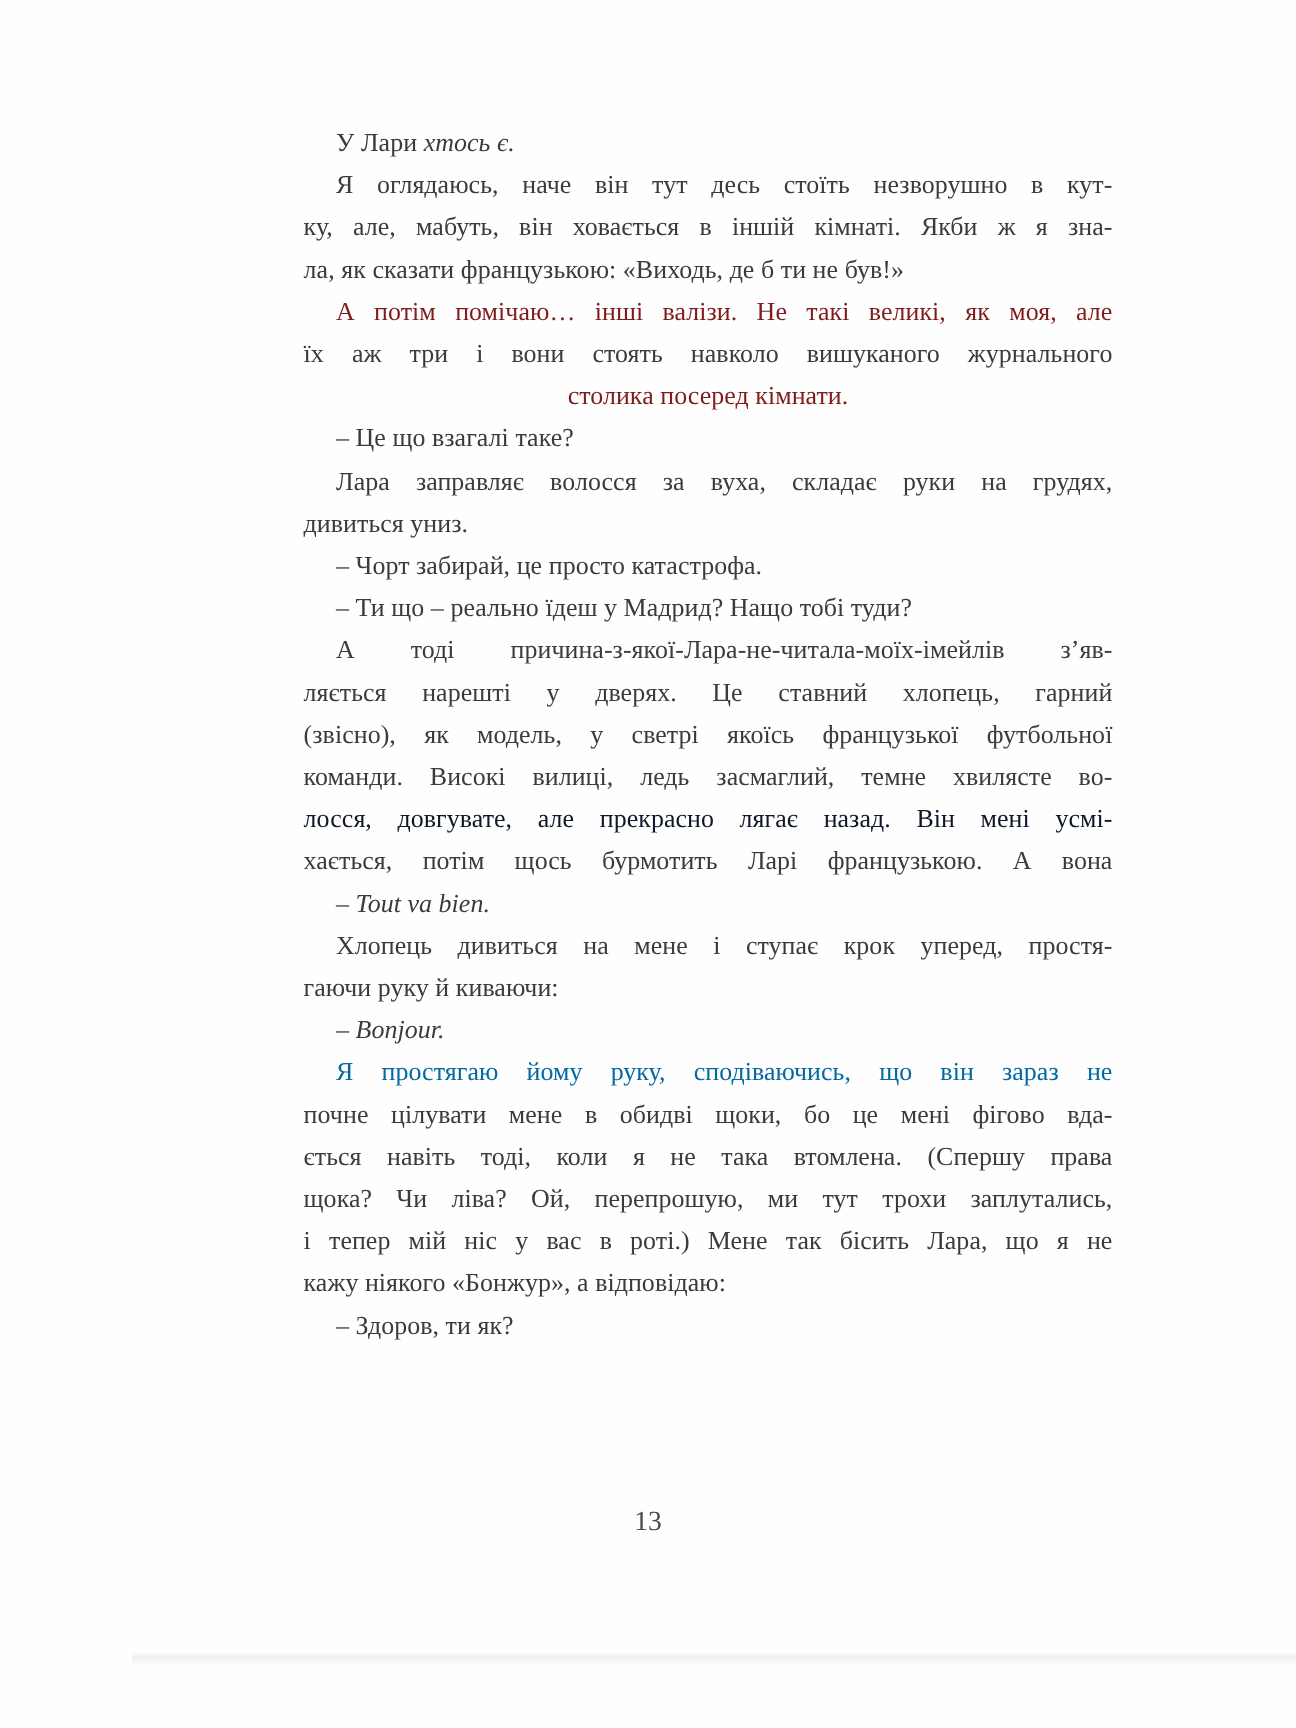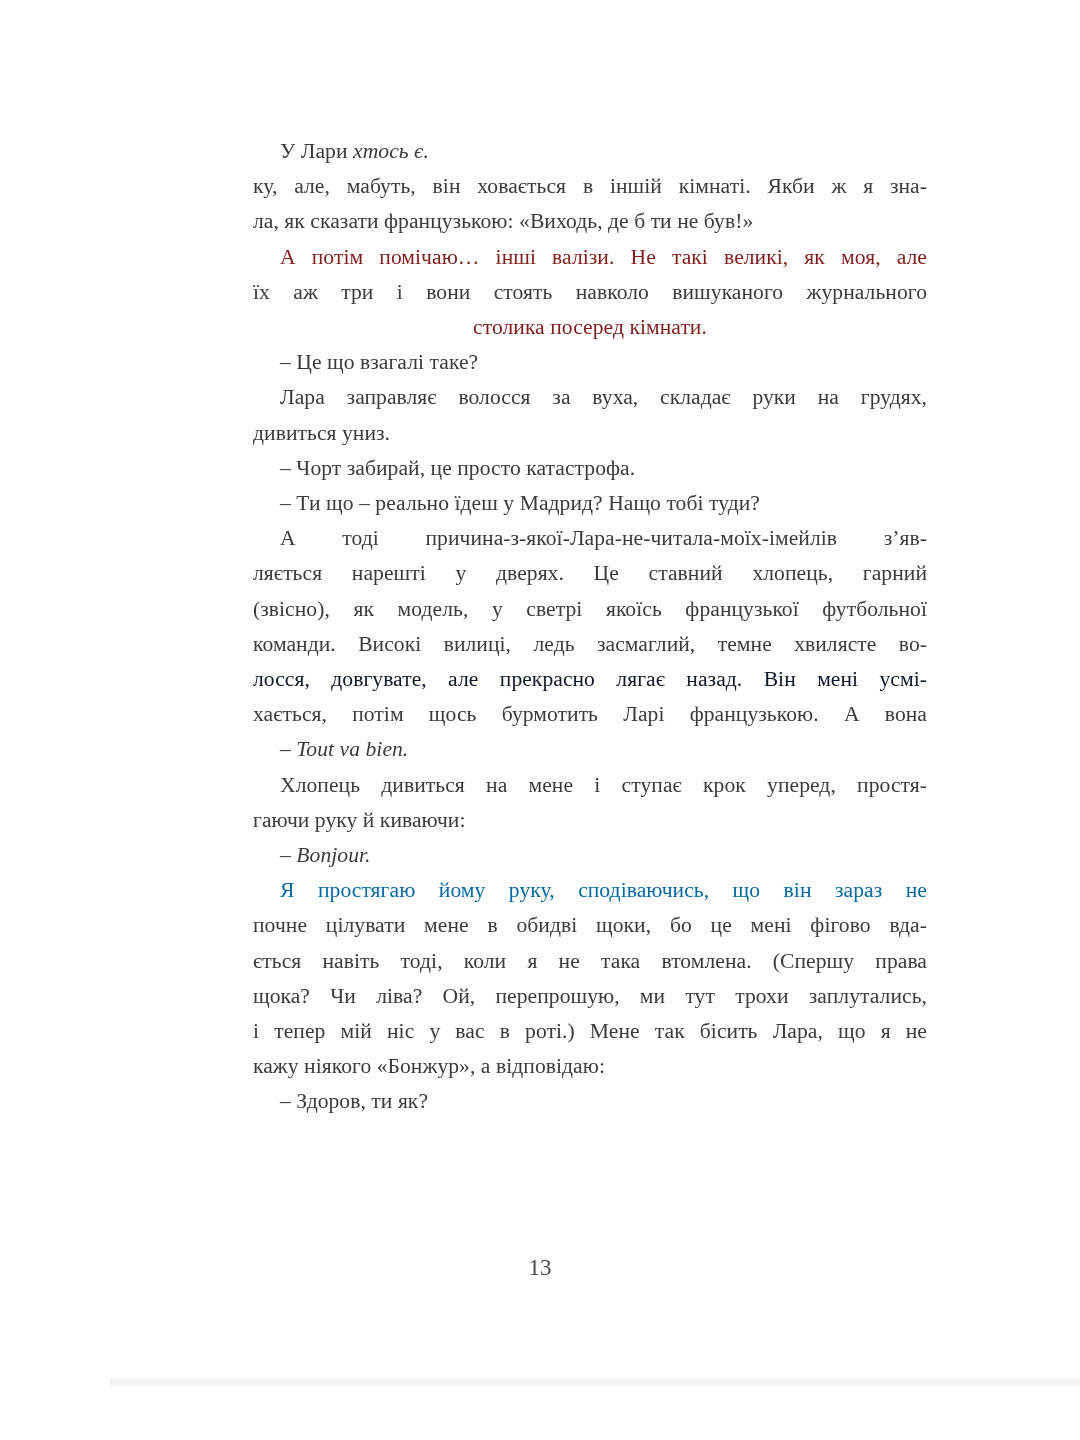--- a/index.html
+++ b/index.html
@@ -29,21 +29,21 @@
     right: 0px;
     bottom: 52px;
     height: 12px;
     background: linear-gradient(to bottom, rgba(240,240,242,0) 0%, rgba(238,238,241,0.85) 45%, rgba(252,252,253,0) 100%);
     pointer-events: none;
   }
 
   .text-block {
     position: absolute;
     left: 253px;
-    top: 134px;
+    top: 102px;
     width: 674px;
   }
 
   
   .ln {
     display: block;
     font-size: 21.6px;
     line-height: 35.2px;
     color: #3b3b3d;
     letter-spacing: 0.05px;
@@ -79,20 +79,21 @@
 </style>
 </head>
 <body>
 
 <div class="page" style="background: rgb(254, 254, 254);">
 
   <div class="paper-edge"></div>
 
   <div class="text-block" id="body-text-block">
       <div class="ln indent" style="color: rgb(59, 59, 61);"><span>У Лари </span><span class="it">хтось є.</span></div>
+      <div class="ln indent just" style="color: rgb(59, 59, 61);"><span>Я оглядаюсь, наче він тут десь стоїть незворушно в кут-</span></div>
       <div class="ln just" style="color: rgb(59, 59, 61);"><span>ку, але, мабуть, він ховається в іншій кімнаті. Якби ж я зна-</span></div>
       <div class="ln" style="color: rgb(59, 59, 61);"><span>ла, як сказати французькою: «Виходь, де б ти не був!»</span></div>
       <div class="ln indent just" style="color: #7f1d1d;"><span>А потім помічаю… інші валізи. Не такі великі, як моя, але</span></div>
       <div class="ln just" style="color: rgb(59, 59, 61);"><span>їх аж три і вони стоять навколо вишуканого журнального</span></div>
       <div class="ln" style="color: #7f1d1d; text-align: center;"><span>столика посеред кімнати.</span></div>
       <div class="ln indent" style="color: rgb(59, 59, 61);"><span>– Це що взагалі таке?</span></div>
       <div class="ln indent just" style="color: rgb(59, 59, 61);"><span>Лара заправляє волосся за вуха, складає руки на грудях,</span></div>
       <div class="ln" style="color: rgb(59, 59, 61);"><span>дивиться униз.</span></div>
       <div class="ln indent" style="color: rgb(59, 59, 61);"><span>– Чорт забирай, це просто катастрофа.</span></div>
       <div class="ln indent" style="color: rgb(59, 59, 61);"><span>– Ти що – реально їдеш у Мадрид? Нащо тобі туди?</span></div>

